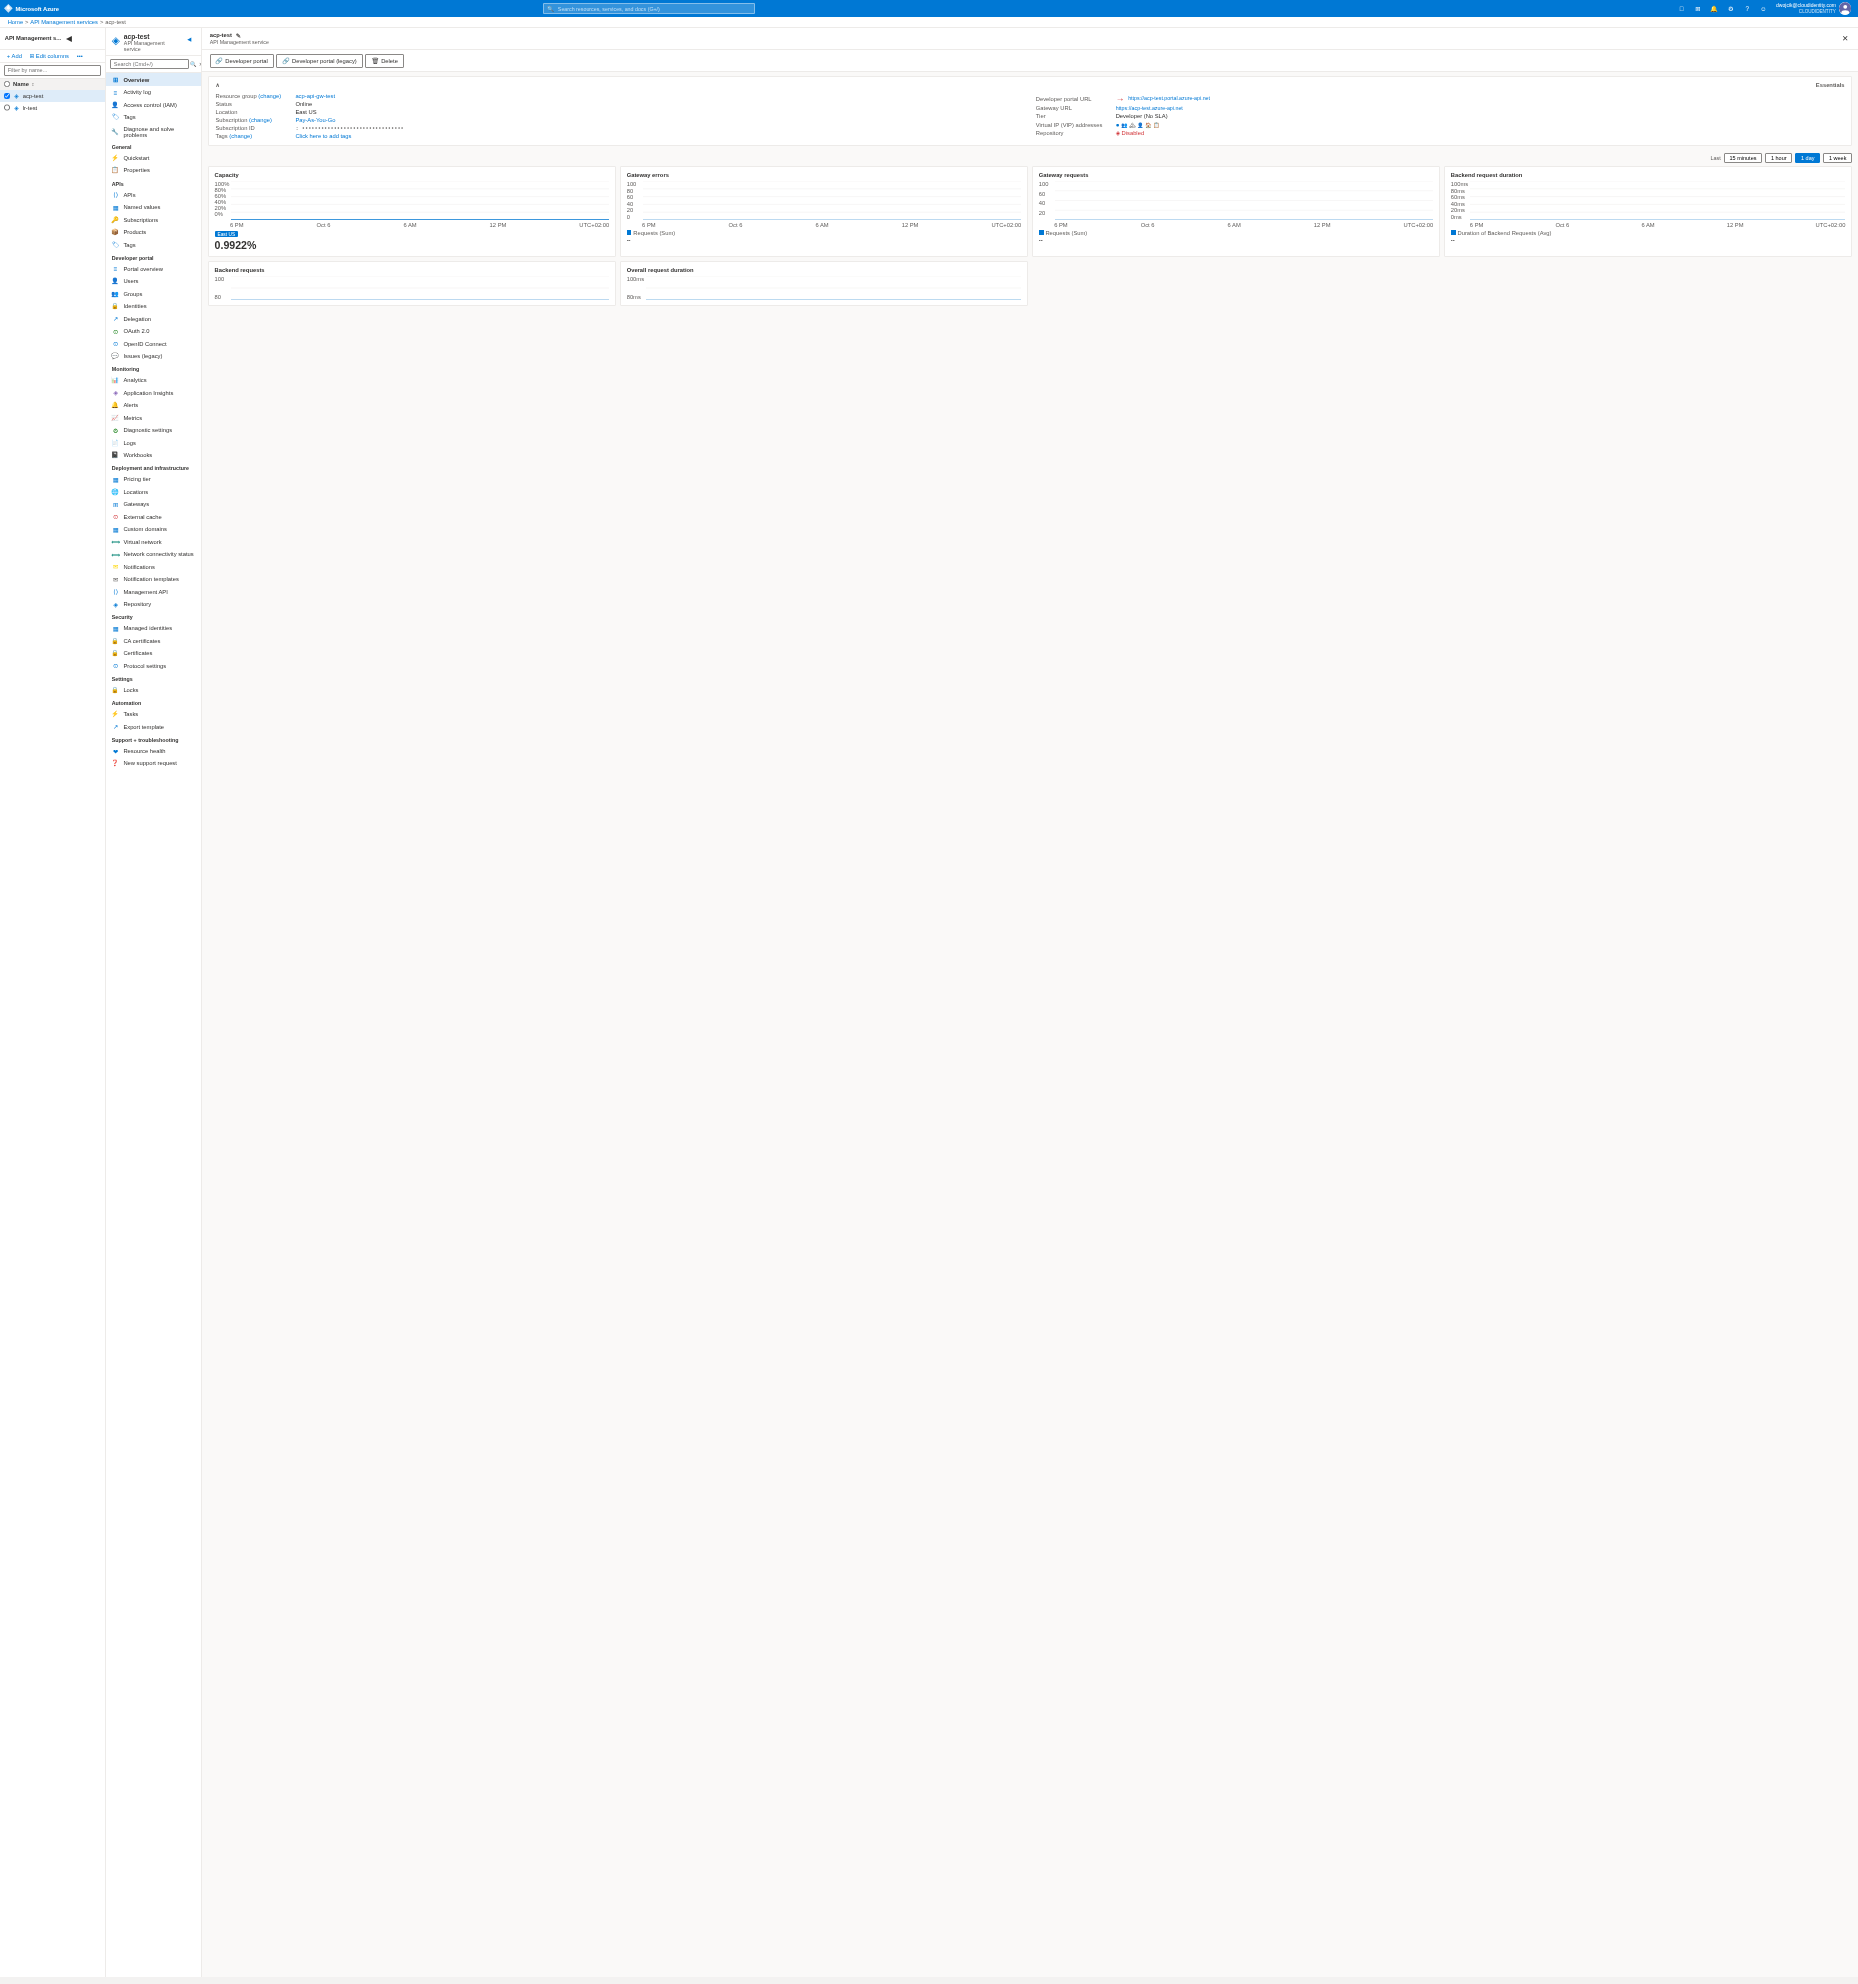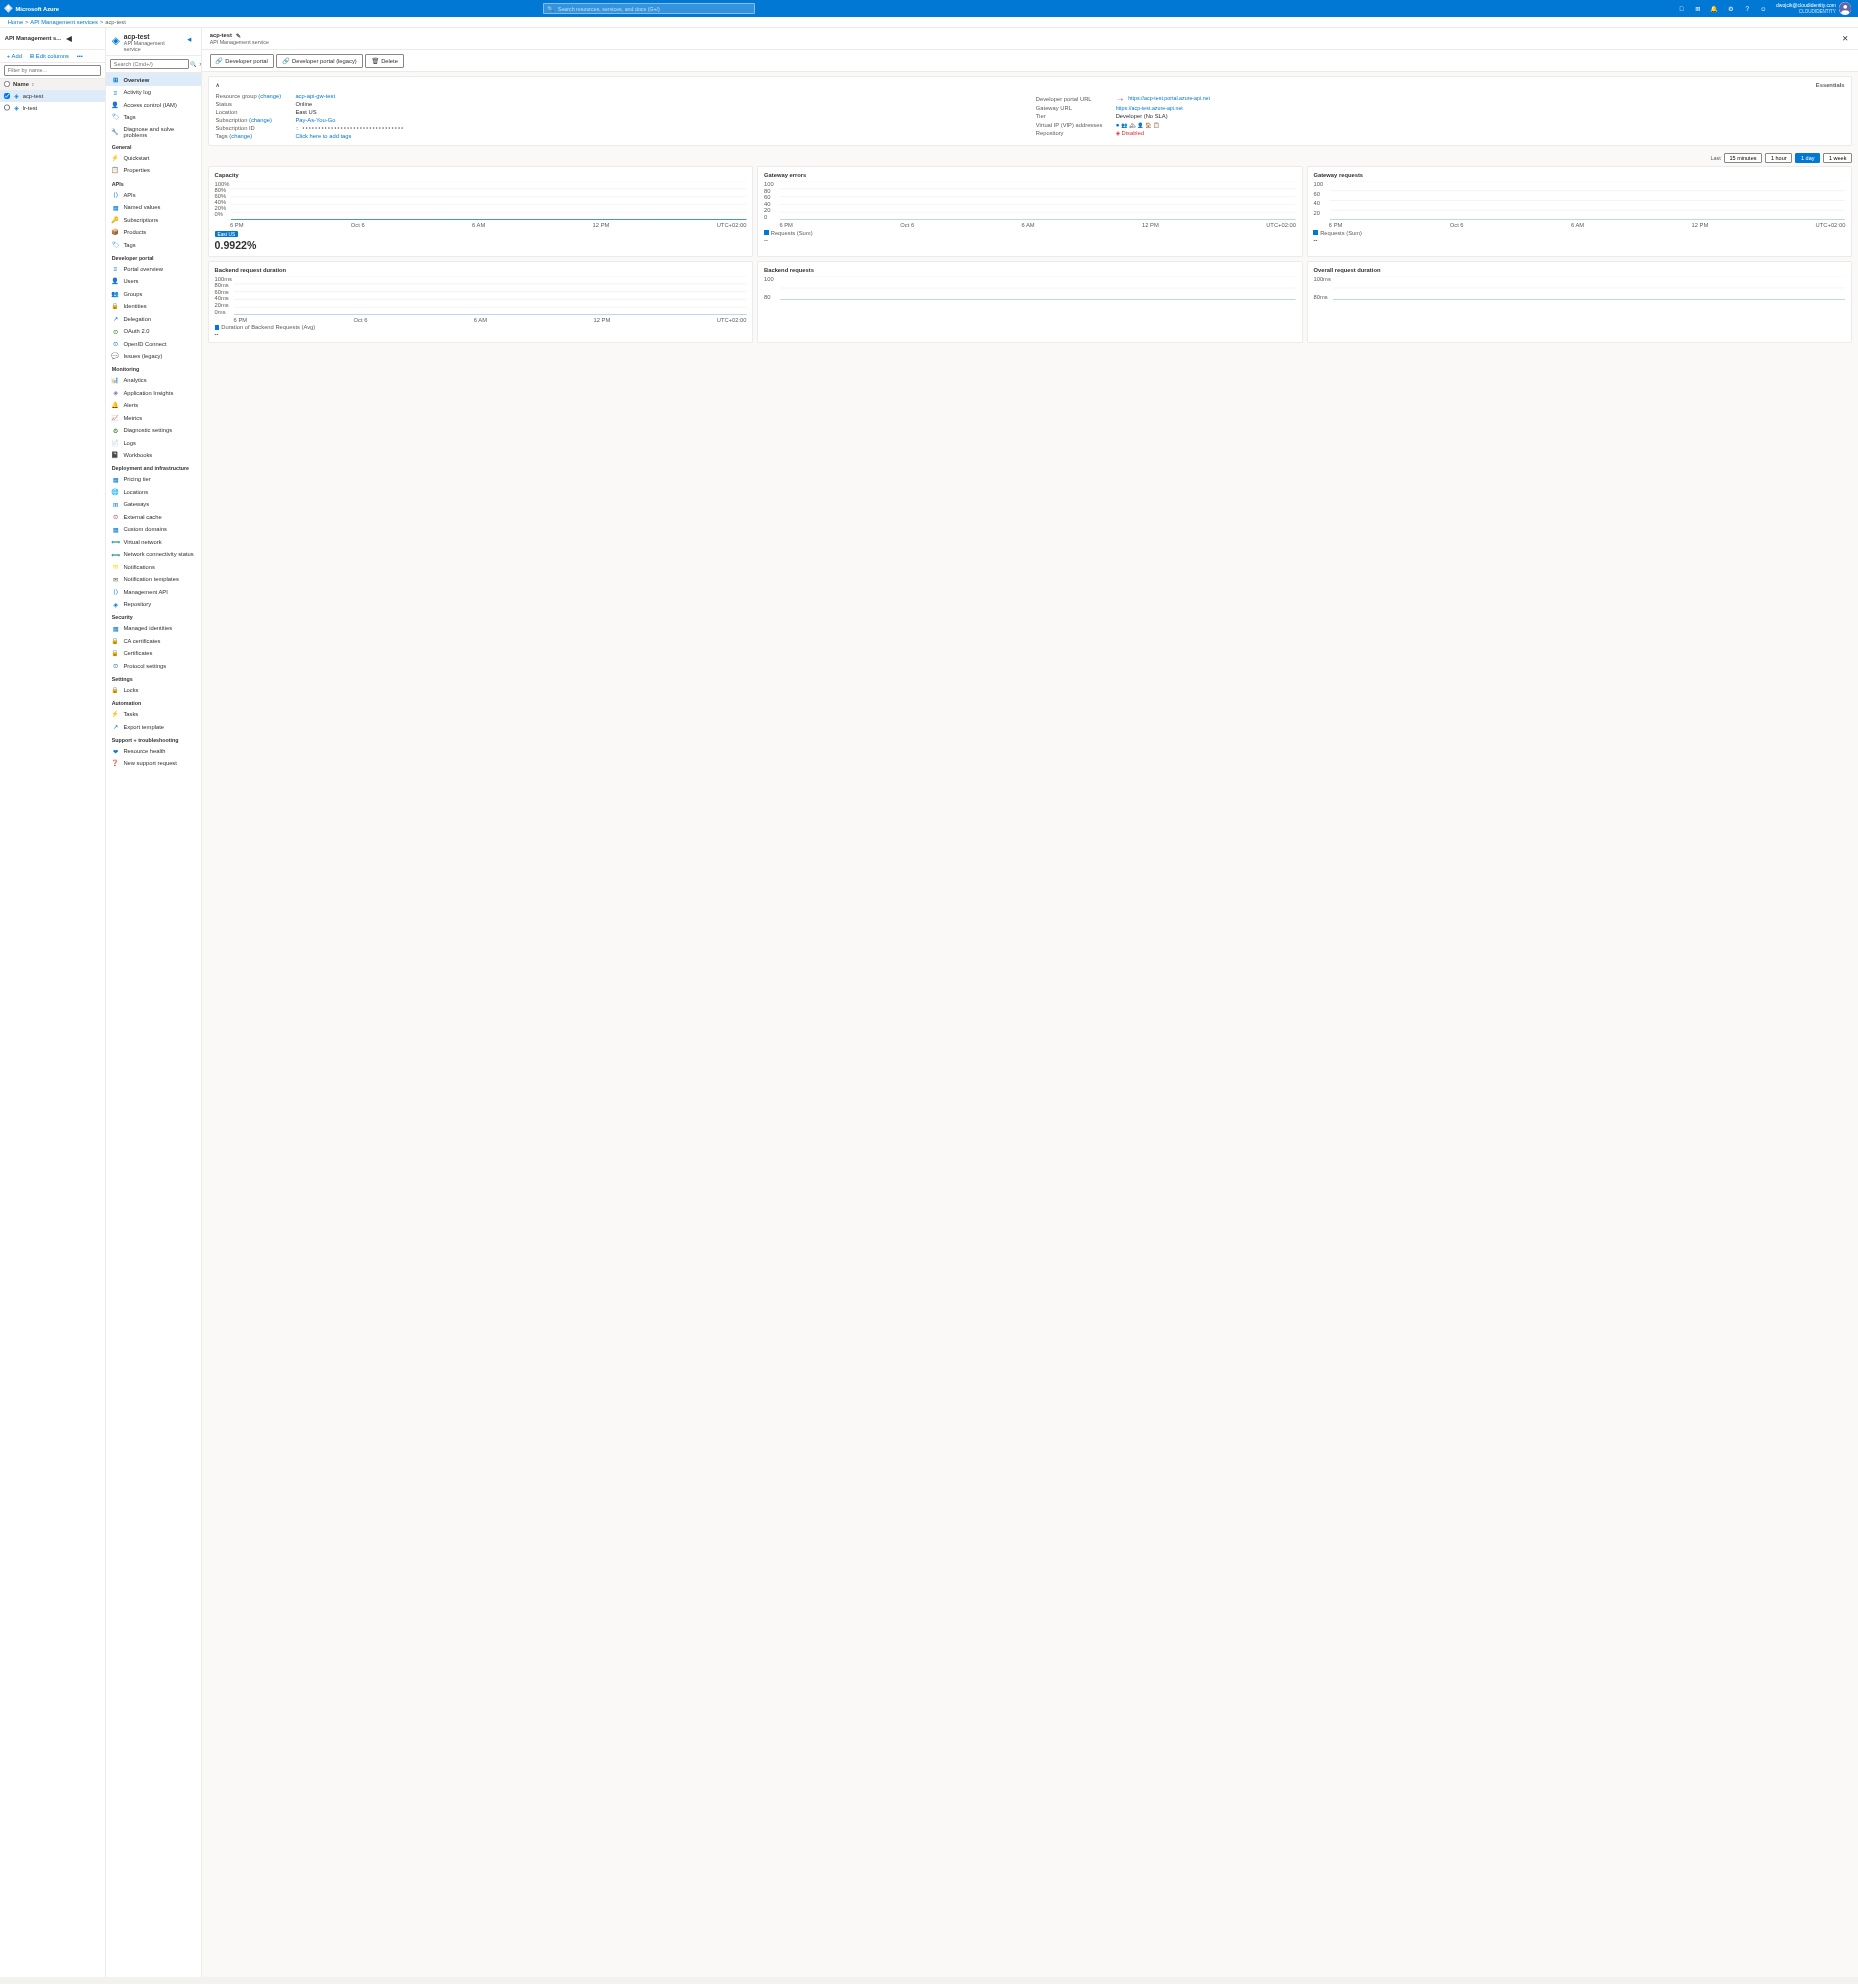--- a/index.html
+++ b/index.html
@@ -147,21 +147,21 @@
     .ess-link { color: #0078d4; text-decoration: none; }
     .arrow-indicator { color: #d13438; font-size: 8.7px; font-weight: bold; margin-right: 1.9px; }
 
     
     .time-controls { display: flex; align-items: center; gap: 2.9px; justify-content: flex-end; padding: 2.9px 5.8px; }
     .time-label { font-size: 5.5px; color: #605e5c; }
     .time-btn { padding: 1.4px 4.8px; border: 0.5px solid #8a8886; background: #fff; border-radius: 1px; cursor: pointer; font-size: 5.5px; }
     .time-btn.active { background: #0078d4; color: #fff; border-color: #0078d4; }
 
     
-    .charts-grid { display: grid; grid-template-columns: 1fr 1fr 1fr; gap: 3.9px; padding: 0 5.8px 5.8px; }
+    .charts-grid { display: grid; grid-template-columns: 1fr 1fr 1fr 1fr; gap: 3.9px; padding: 0 5.8px 5.8px; }
     .chart-card { background: #fff; border: 0.5px solid #edebe9; padding: 4.8px 5.8px; border-radius: 1px; }
     .chart-title { font-size: 5.8px; font-weight: 600; color: #323130; margin-bottom: 2.9px; }
     .chart-area { position: relative; }
     .chart-y-labels { position: absolute; left: 0; top: 0; bottom: 9.6px; display: flex; flex-direction: column; justify-content: space-between; font-size: 4.3px; color: #605e5c; width: 13.5px; }
     .chart-svg { width: 100%; height: 39px; }
     .chart-x-labels { display: flex; justify-content: space-between; margin-left: 15.4px; font-size: 4.3px; color: #605e5c; margin-top: 1px; }
     .chart-legend { font-size: 4.8px; color: #605e5c; margin-top: 1.9px; display: flex; align-items: center; gap: 1.9px; }
     .legend-dot { width: 4.8px; height: 4.8px; background: #0078d4; display: inline-block; }
     .capacity-value { font-size: 10.6px; font-weight: 600; color: #323130; }
     .capacity-badge { display: inline-block; background: #0078d4; color: white; padding: 0.5px 2.9px; font-size: 4.8px; border-radius: 1px; margin-bottom: 1.9px; }

